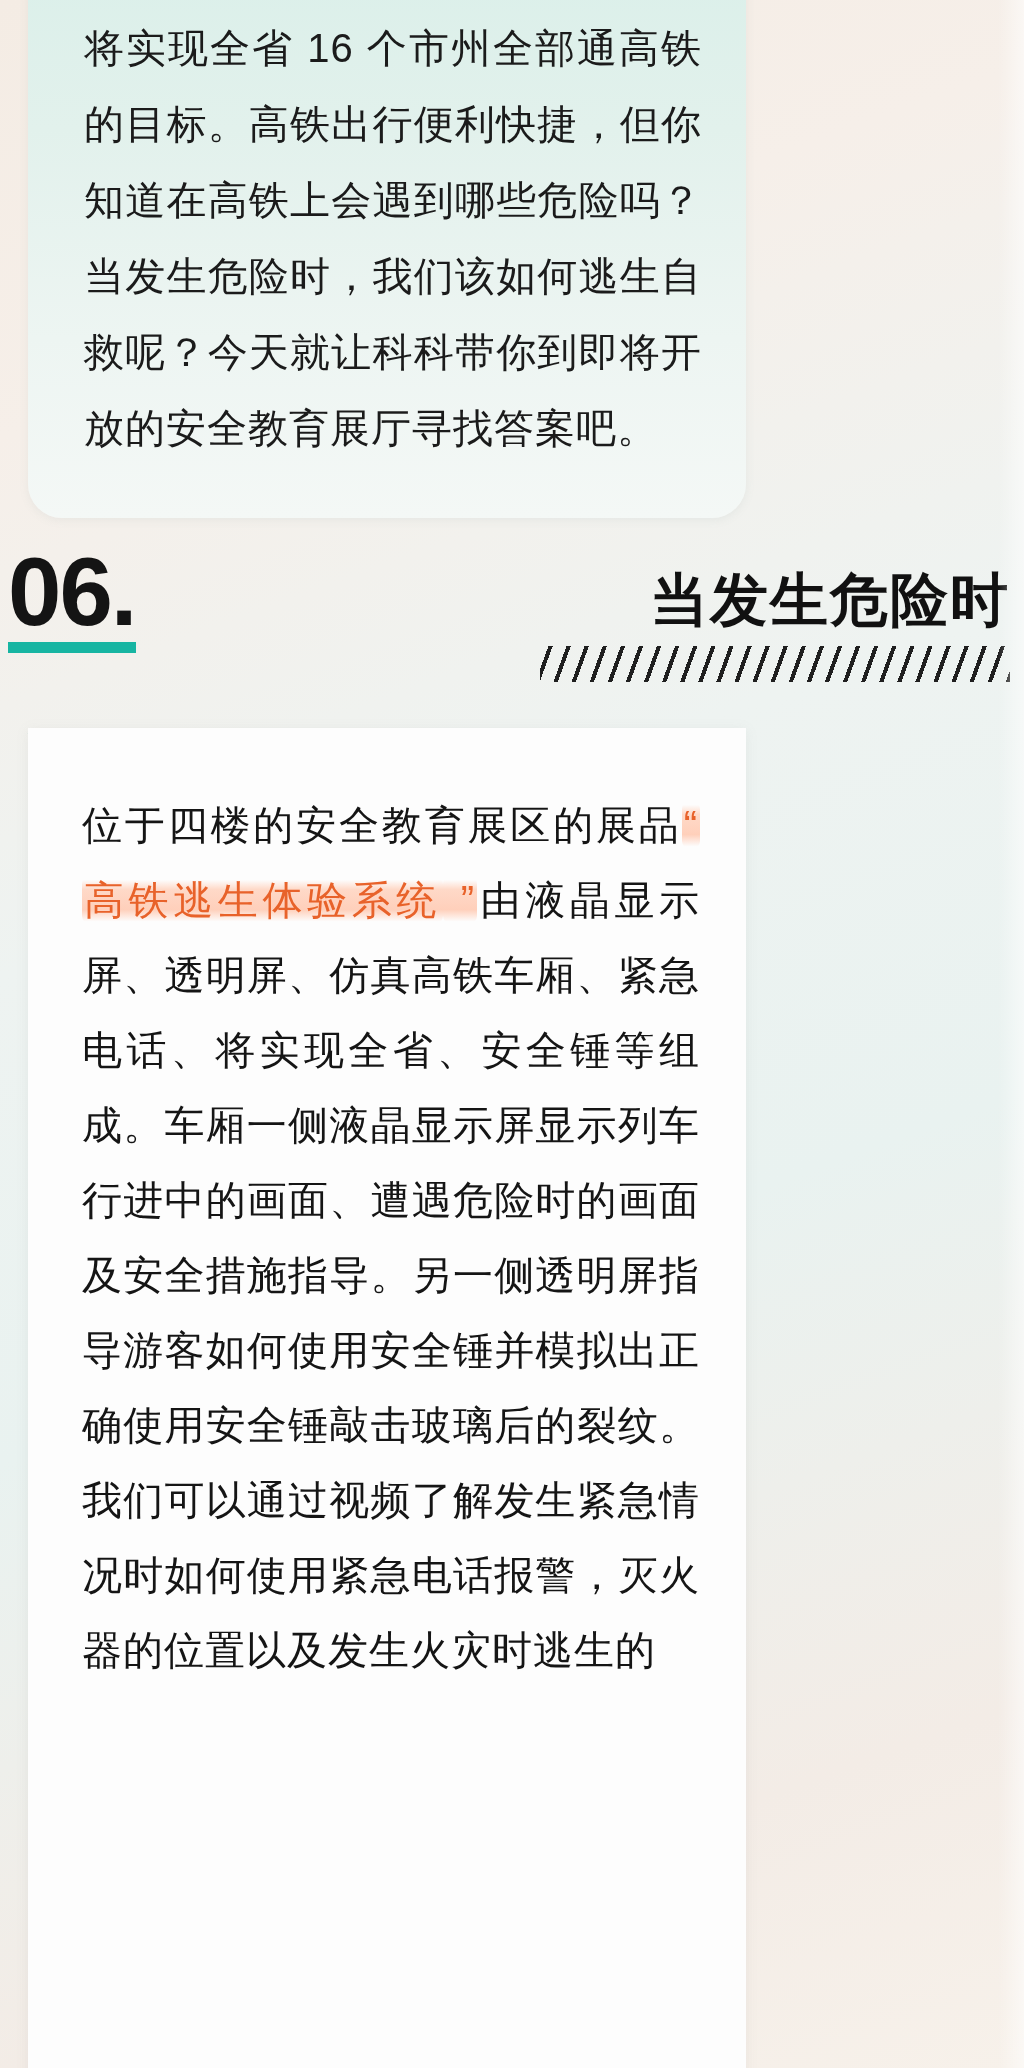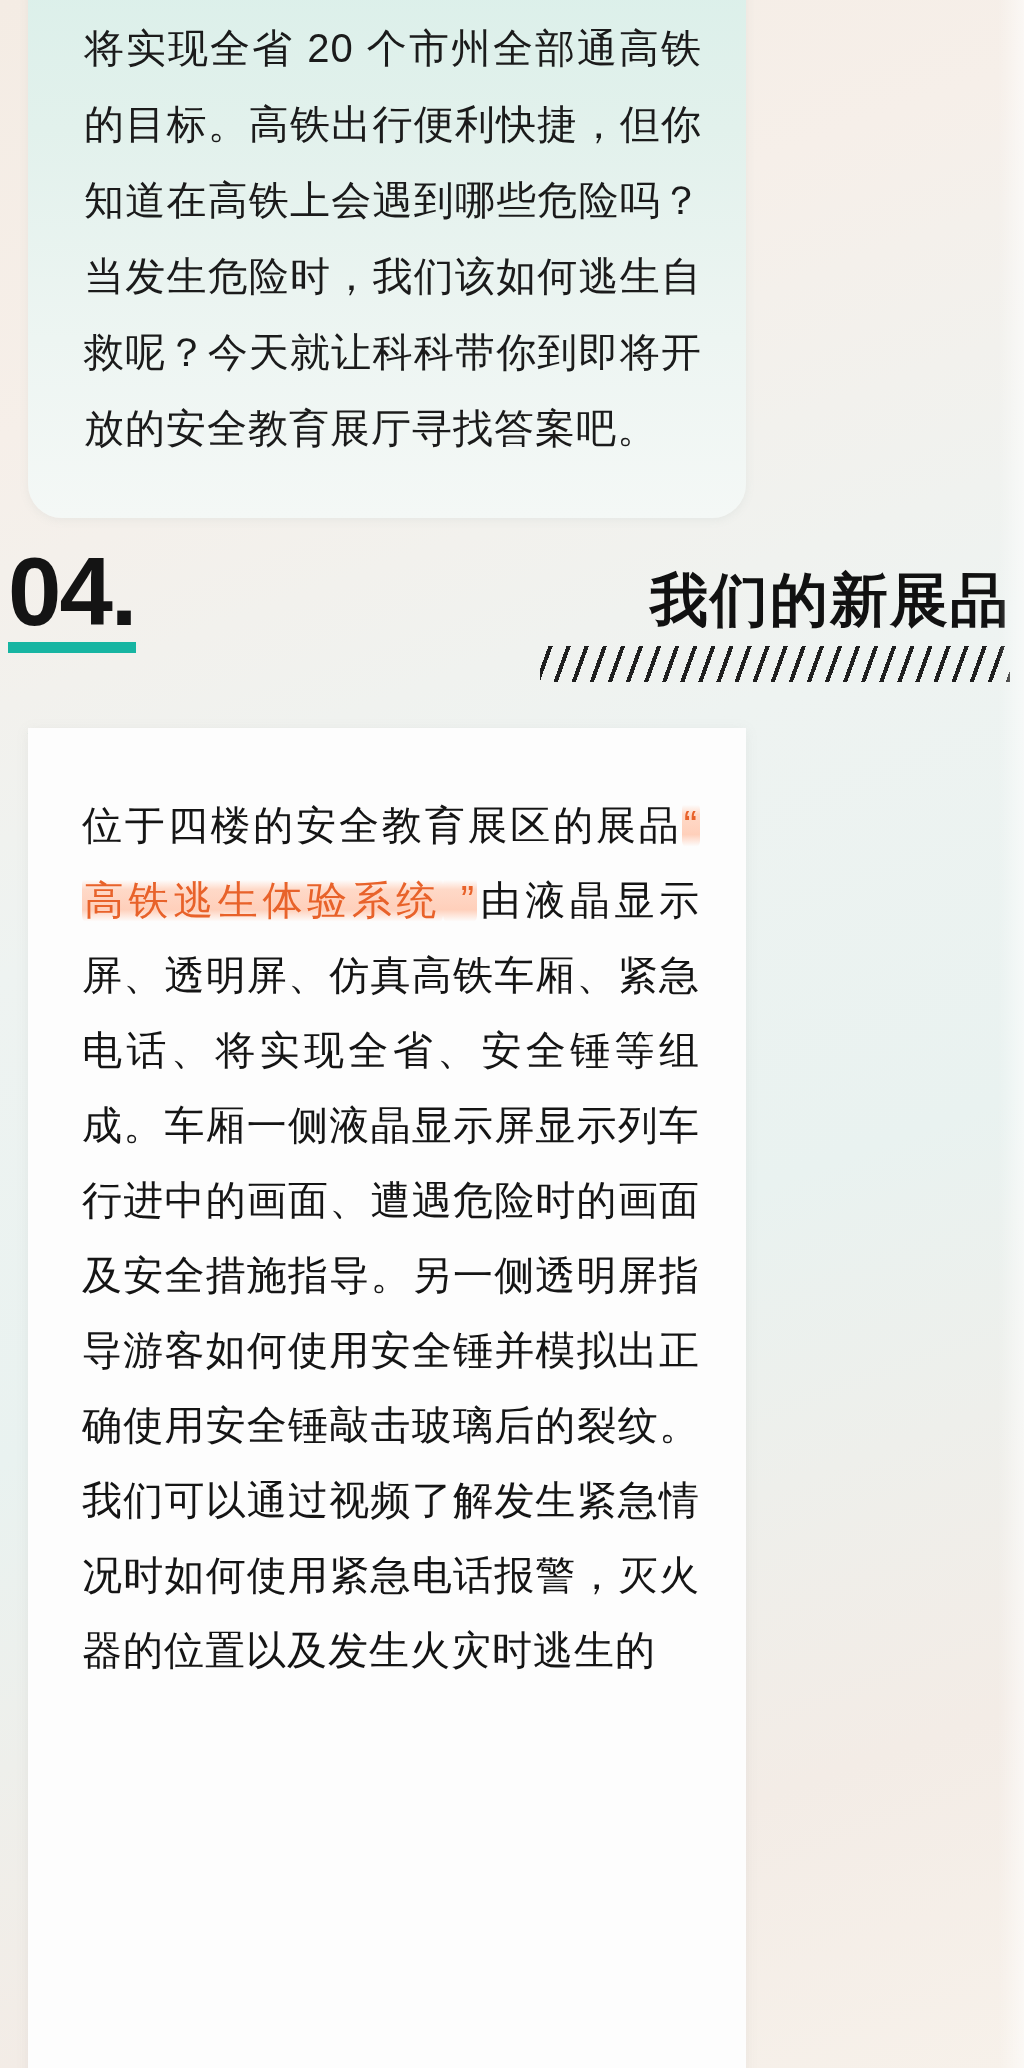--- a/index.html
+++ b/index.html
@@ -139,30 +139,30 @@
     height: 2068px;
     background: linear-gradient(90deg, rgba(255,255,255,0.0), rgba(255,255,255,0.55));
     pointer-events: none;
   }
 </style>
 </head>
 <body>
 
 <div class="card-top">
   <div class="card-top-inner">
-    <p class="para">将实现全省 20 个市州全部通高铁的目标。高铁出行便利快捷，但你知道在高铁上会遇到哪些危险吗？当发生危险时，我们该如何逃生自救呢？今天就让科科带你到即将开放的安全教育展厅寻找答案吧。</p>
+    <p class="para">将实现全省 16 个市州全部通高铁的目标。高铁出行便利快捷，但你知道在高铁上会遇到哪些危险吗？当发生危险时，我们该如何逃生自救呢？今天就让科科带你到即将开放的安全教育展厅寻找答案吧。</p>
   </div>
 </div>
 
 <div class="heading-wrap">
   <div class="num-block">
-    <div class="num-text">04.</div>
+    <div class="num-text">06.</div>
     <div class="num-underline"></div>
   </div>
-  <div class="heading-title">我们的新展品</div>
+  <div class="heading-title">当发生危险时</div>
   <div class="hatch"></div>
 </div>
 
 <div class="card-main-bar"></div>
 <div class="card-main">
   <div class="card-main-inner">
     <p class="para2"><span>位于四楼的安全教育展区的展品</span><span class="hl">“ </span><span class="hl">高铁逃生体验系统</span><span class="hl"> ”</span><span>由液晶显示屏、透明屏、仿真高铁车厢、紧急电话、将实现全省、安全锤等组成。车厢一侧液晶显示屏显示列车行进中的画面、遭遇危险时的画面及安全措施指导。另一侧透明屏指导游客如何使用安全锤并模拟出正确使用安全锤敲击玻璃后的裂纹。我们可以通过视频了解发生紧急情况时如何使用紧急电话报警，灭火器的位置以及发生火灾时逃生的</span></p>
   </div>
 </div>
 

